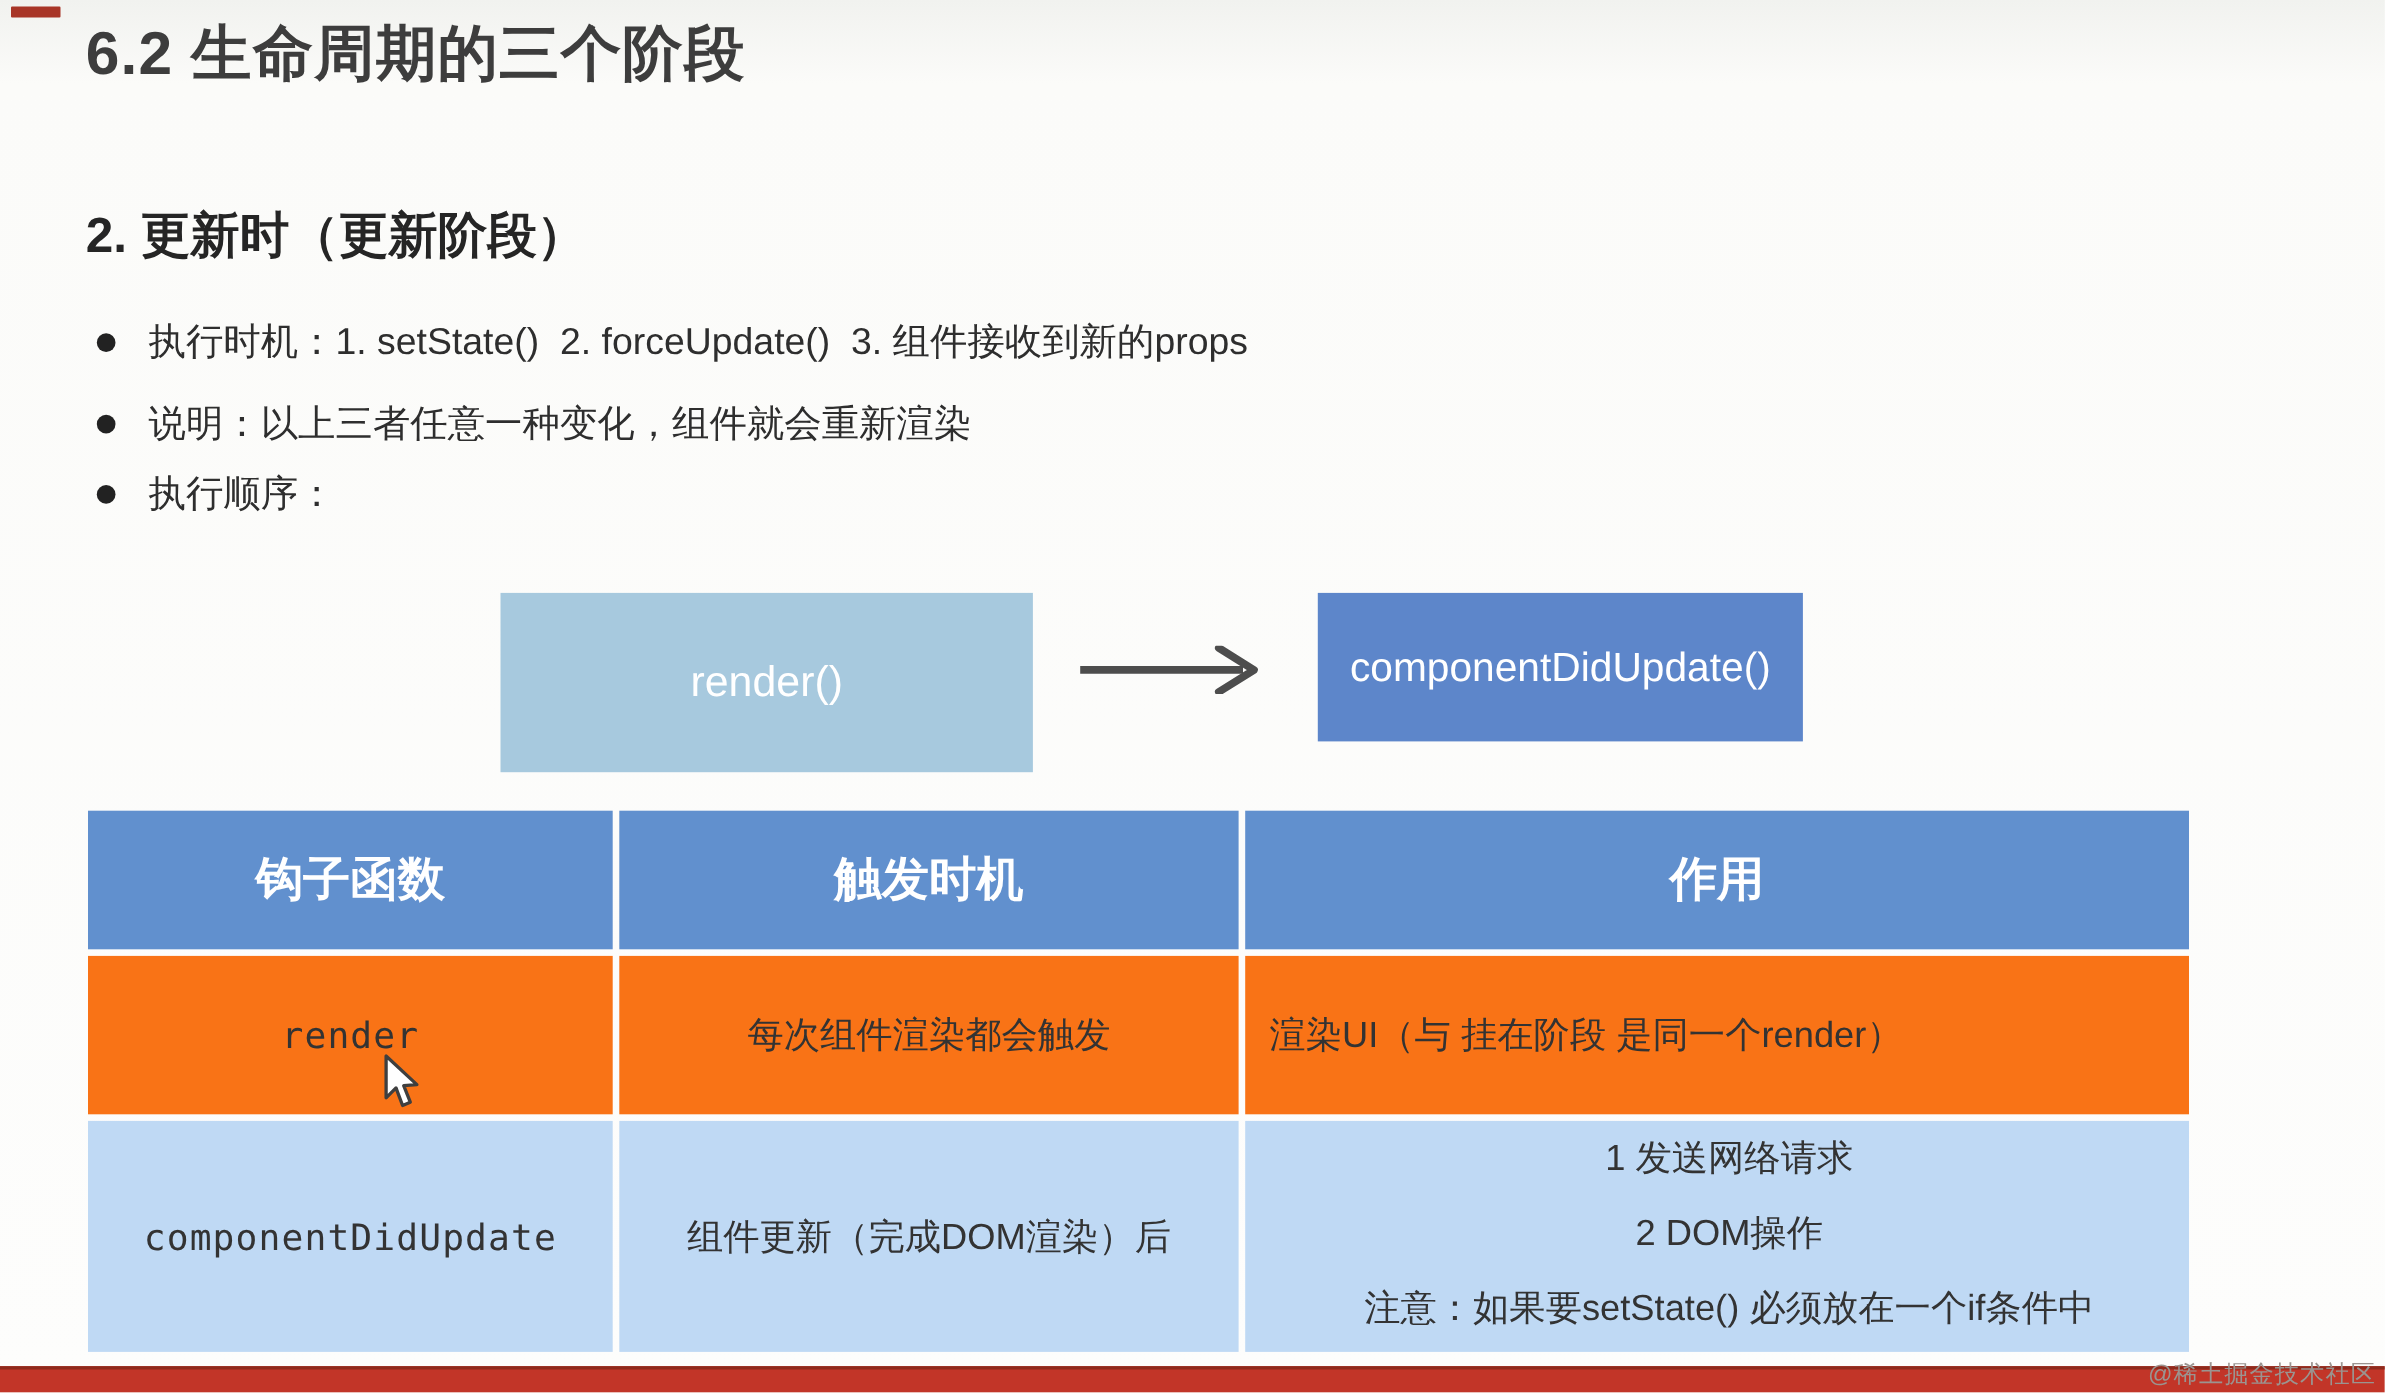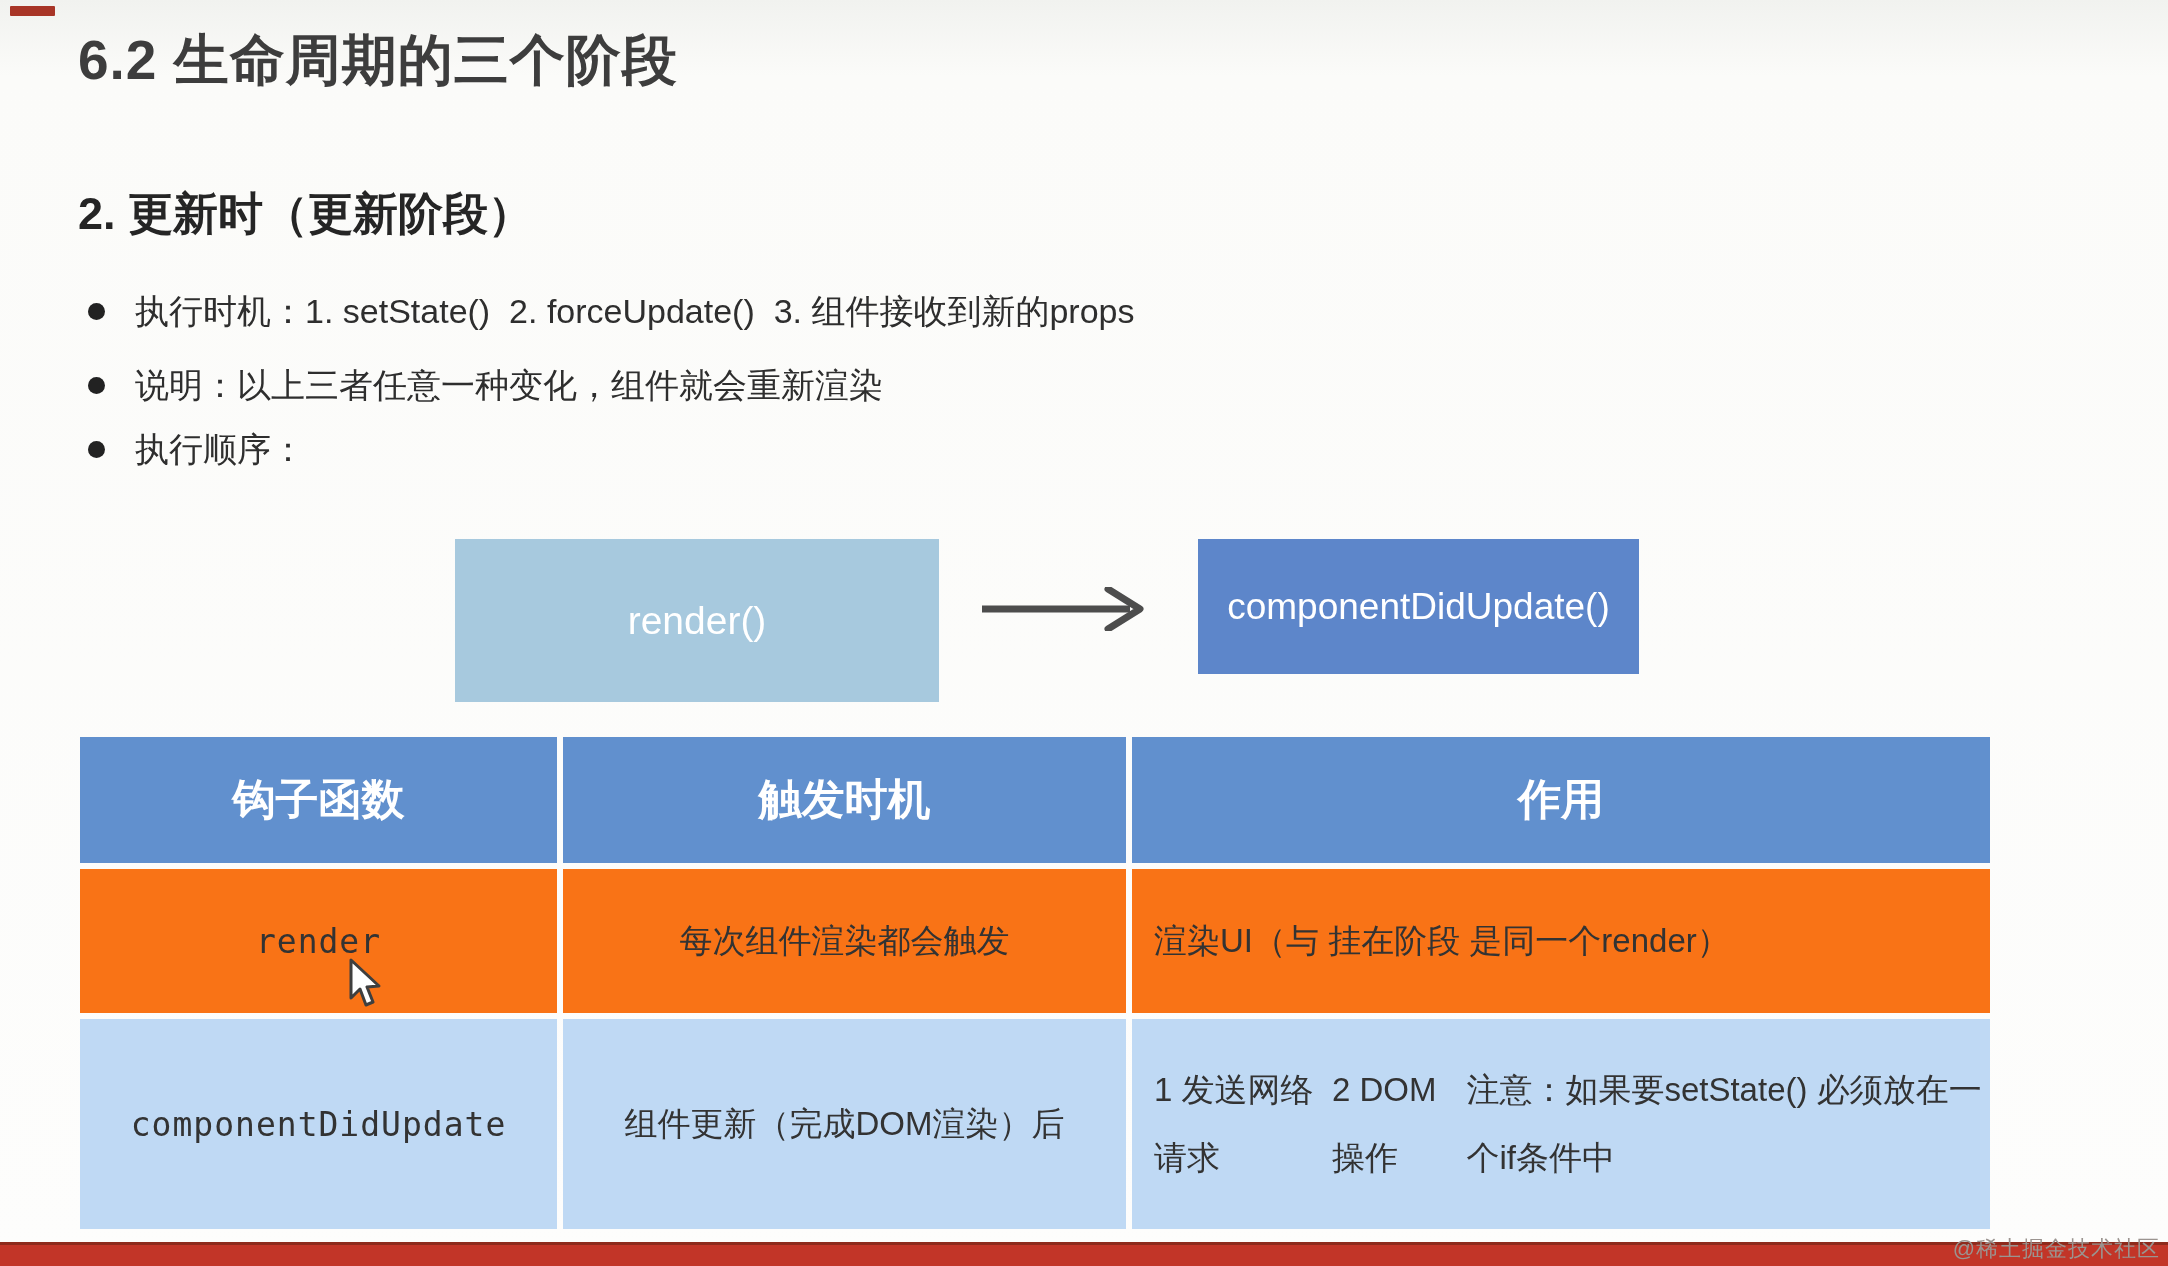--- a/index.html
+++ b/index.html
@@ -3,41 +3,41 @@
 <meta charset="utf-8">
 <style>
   html,body{margin:0;padding:0;}
   body{
     width:2168px;height:1266px;overflow:hidden;position:relative;
     background:linear-gradient(180deg,#f1f2ef 0%,#fbfbf9 6%,#fdfdfc 100%);
     font-family:"Liberation Sans","DejaVu Sans",sans-serif;color:#333;
   }
   .abs{position:absolute;}
   .corner-mark{left:10px;top:6px;width:45px;height:10px;background:#a83527;border-radius:1px;}
-  h1.title{left:78px;top:24px;margin:0;font-size:55px;font-weight:700;color:#3d3d3d;letter-spacing:1px;}
+  h1.title{left:78px;top:12px;margin:0;font-size:55px;font-weight:700;color:#3d3d3d;letter-spacing:1px;}
   h2.subtitle{left:78px;top:184px;margin:0;font-size:45px;font-weight:700;color:#252525;}
   ul.bullets{left:88px;top:288px;margin:0;padding:0;list-style:none;}
   ul.bullets li{display:flex;align-items:center;line-height:46px;font-size:34px;color:#2e2e2e;white-space:pre;}
   ul.bullets li + li{margin-top:28px;}
   ul.bullets li:last-child{margin-top:18px;}
   .dot{width:17px;height:17px;border-radius:50%;background:#222;margin-right:30px;flex:0 0 auto;}
   
   .node{display:flex;align-items:center;justify-content:center;color:#fff;}
   .node-render{left:455px;top:539px;width:484px;height:163px;background:#a7c9de;font-size:39px;}
   .node-cdu{left:1198px;top:539px;width:441px;height:135px;background:#5d86ca;font-size:37px;}
   .arrow-wrap{left:978px;top:587px;width:185px;height:44px;}
   
   .tbl{left:80px;top:737px;width:1910px;display:grid;grid-template-columns:477px 563px 858px;gap:6px;}
   .cell{display:flex;align-items:center;justify-content:center;text-align:right;}
   .th{height:126px;background:#6190ce;color:#fff;font-size:43px;font-weight:700;}
   .r1{height:144px;background:#f97316;font-size:33px;}
   .r2{height:210px;background:#bfd9f4;font-size:33px;}
   .mono{font-family:"DejaVu Sans Mono","Liberation Mono",monospace;font-size:33px;letter-spacing:1px;}
   .cell.left{justify-content:flex-start;text-align:left;padding-left:22px;box-sizing:border-box;}
-  .purpose-lines{display:flex;flex-direction:row;justify-content:center;line-height:68px;align-items:center;}
+  .purpose-lines{display:flex;flex-direction:column;justify-content:center;line-height:68px;align-items:center;}
   
   .cursor{left:348px;top:958px;width:40px;height:52px;}
   
   .footer-bar{left:0;bottom:0;width:2168px;height:21px;background:#c23528;border-top:3px solid #8e2a1c;}
   .watermark{right:8px;top:1234px;font-size:22px;color:#9b9490;z-index:5;letter-spacing:1px;}
 </style>
 </head>
 <body>
 
 <div>

